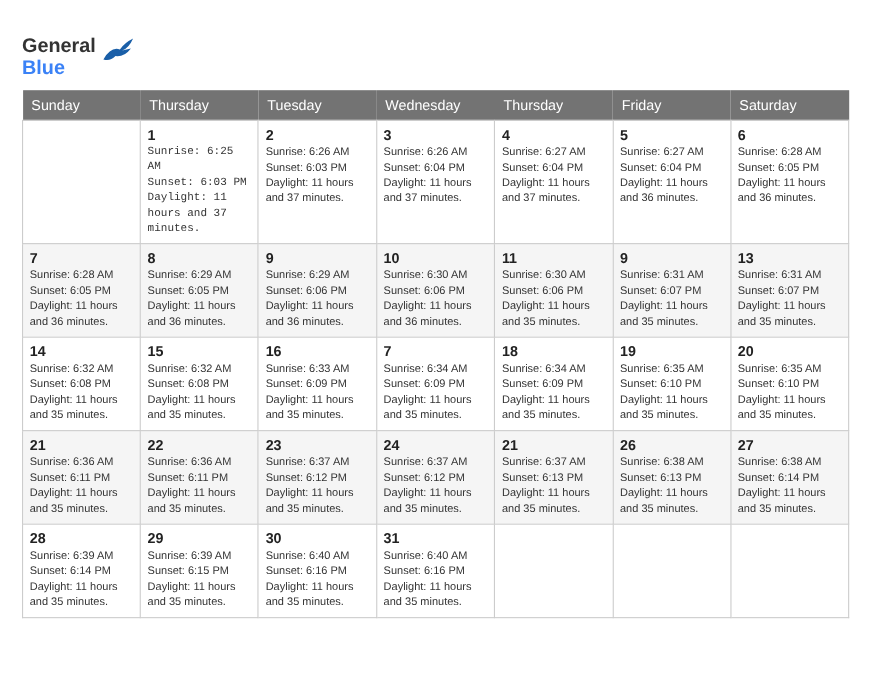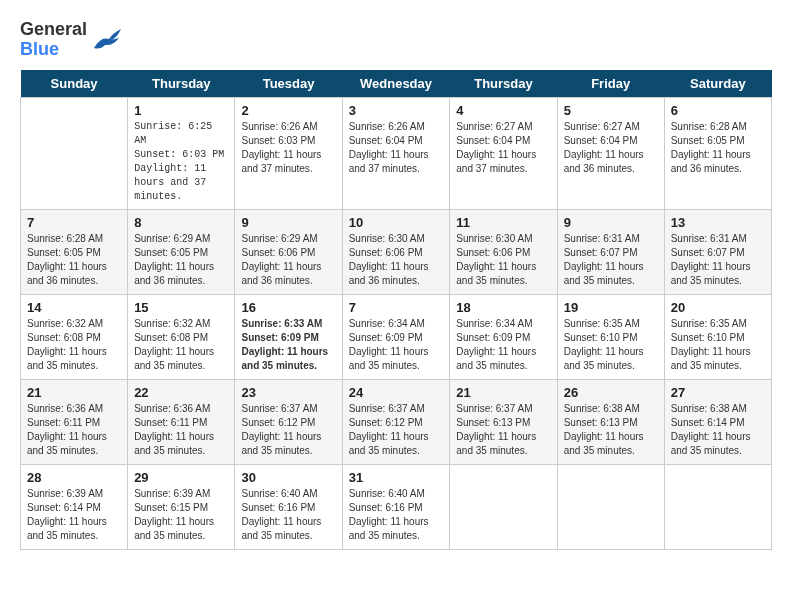--- a/index.html
+++ b/index.html
@@ -31,26 +31,26 @@
     .subtitle {
       font-size: 14px;
       color: #555;
     }
     table {
       width: 100%;
       border-collapse: collapse;
       font-size: 11px;
     }
     thead th {
-      background-color: #0c4a6e;
+      background-color: #737373;
       color: #fff;
-      text-align: center;
+      text-align: left;
       padding: 6px 8px;
       font-size: 13px;
-      font-weight: bold;
+      font-weight: normal;
     }
     tbody td {
       border: 1px solid #ccc;
       vertical-align: top;
       padding: 5px 6px;
       width: 108px;
       min-height: 80px;
       height: 85px;
     }
     .day-number {
@@ -76,21 +76,21 @@
     .empty-cell {
       background-color: inherit;
     }
   </style>
 </head>
 <body>
 
 <div class="header">
   <div class="logo">
   <div style="display:flex;align-items:center;gap:4px;">
-    <div style="font-size:18px;font-weight:bold;color:#333;line-height:1.1;">
+    <div style="font-size:18px;font-weight:bold;color:#333;line-height:1.1;margin-top:12px;">
       General<br><span style="color:#3b82f6;">Blue</span>
     </div>
     <svg width="32" height="28" viewBox="0 0 32 28" fill="none" xmlns="http://www.w3.org/2000/svg">
       <path d="M3 22 Q10 10 18 13 Q22 7 30 3 Q26 12 20 14 Q24 13 28 12 Q22 20 14 19 Q9 24 3 22Z" fill="#1a5fa8"></path>
     </svg>
   </div>
 </div>
   <div class="title-block">
     <div class="month-title"></div>
     <div class="subtitle"></div>
@@ -201,21 +201,21 @@
 Daylight: 11 hours and 35 minutes.</div>
         </td>
         <td>
           <div class="day-number">15</div>
           <div class="day-info" style="white-space: pre-line;">Sunrise: 6:32 AM
 Sunset: 6:08 PM
 Daylight: 11 hours and 35 minutes.</div>
         </td>
         <td>
           <div class="day-number">16</div>
-          <div class="day-info" style="white-space: pre-line; font-weight: bold;">Sunrise: 6:33 AM
+          <div class="day-info" style="white-space: pre-line;">Sunrise: 6:33 AM
 Sunset: 6:09 PM
 Daylight: 11 hours and 35 minutes.</div>
         </td>
         <td>
           <div class="day-number">7</div>
           <div class="day-info" style="white-space: pre-line;">Sunrise: 6:34 AM
 Sunset: 6:09 PM
 Daylight: 11 hours and 35 minutes.</div>
         </td>
         <td>

